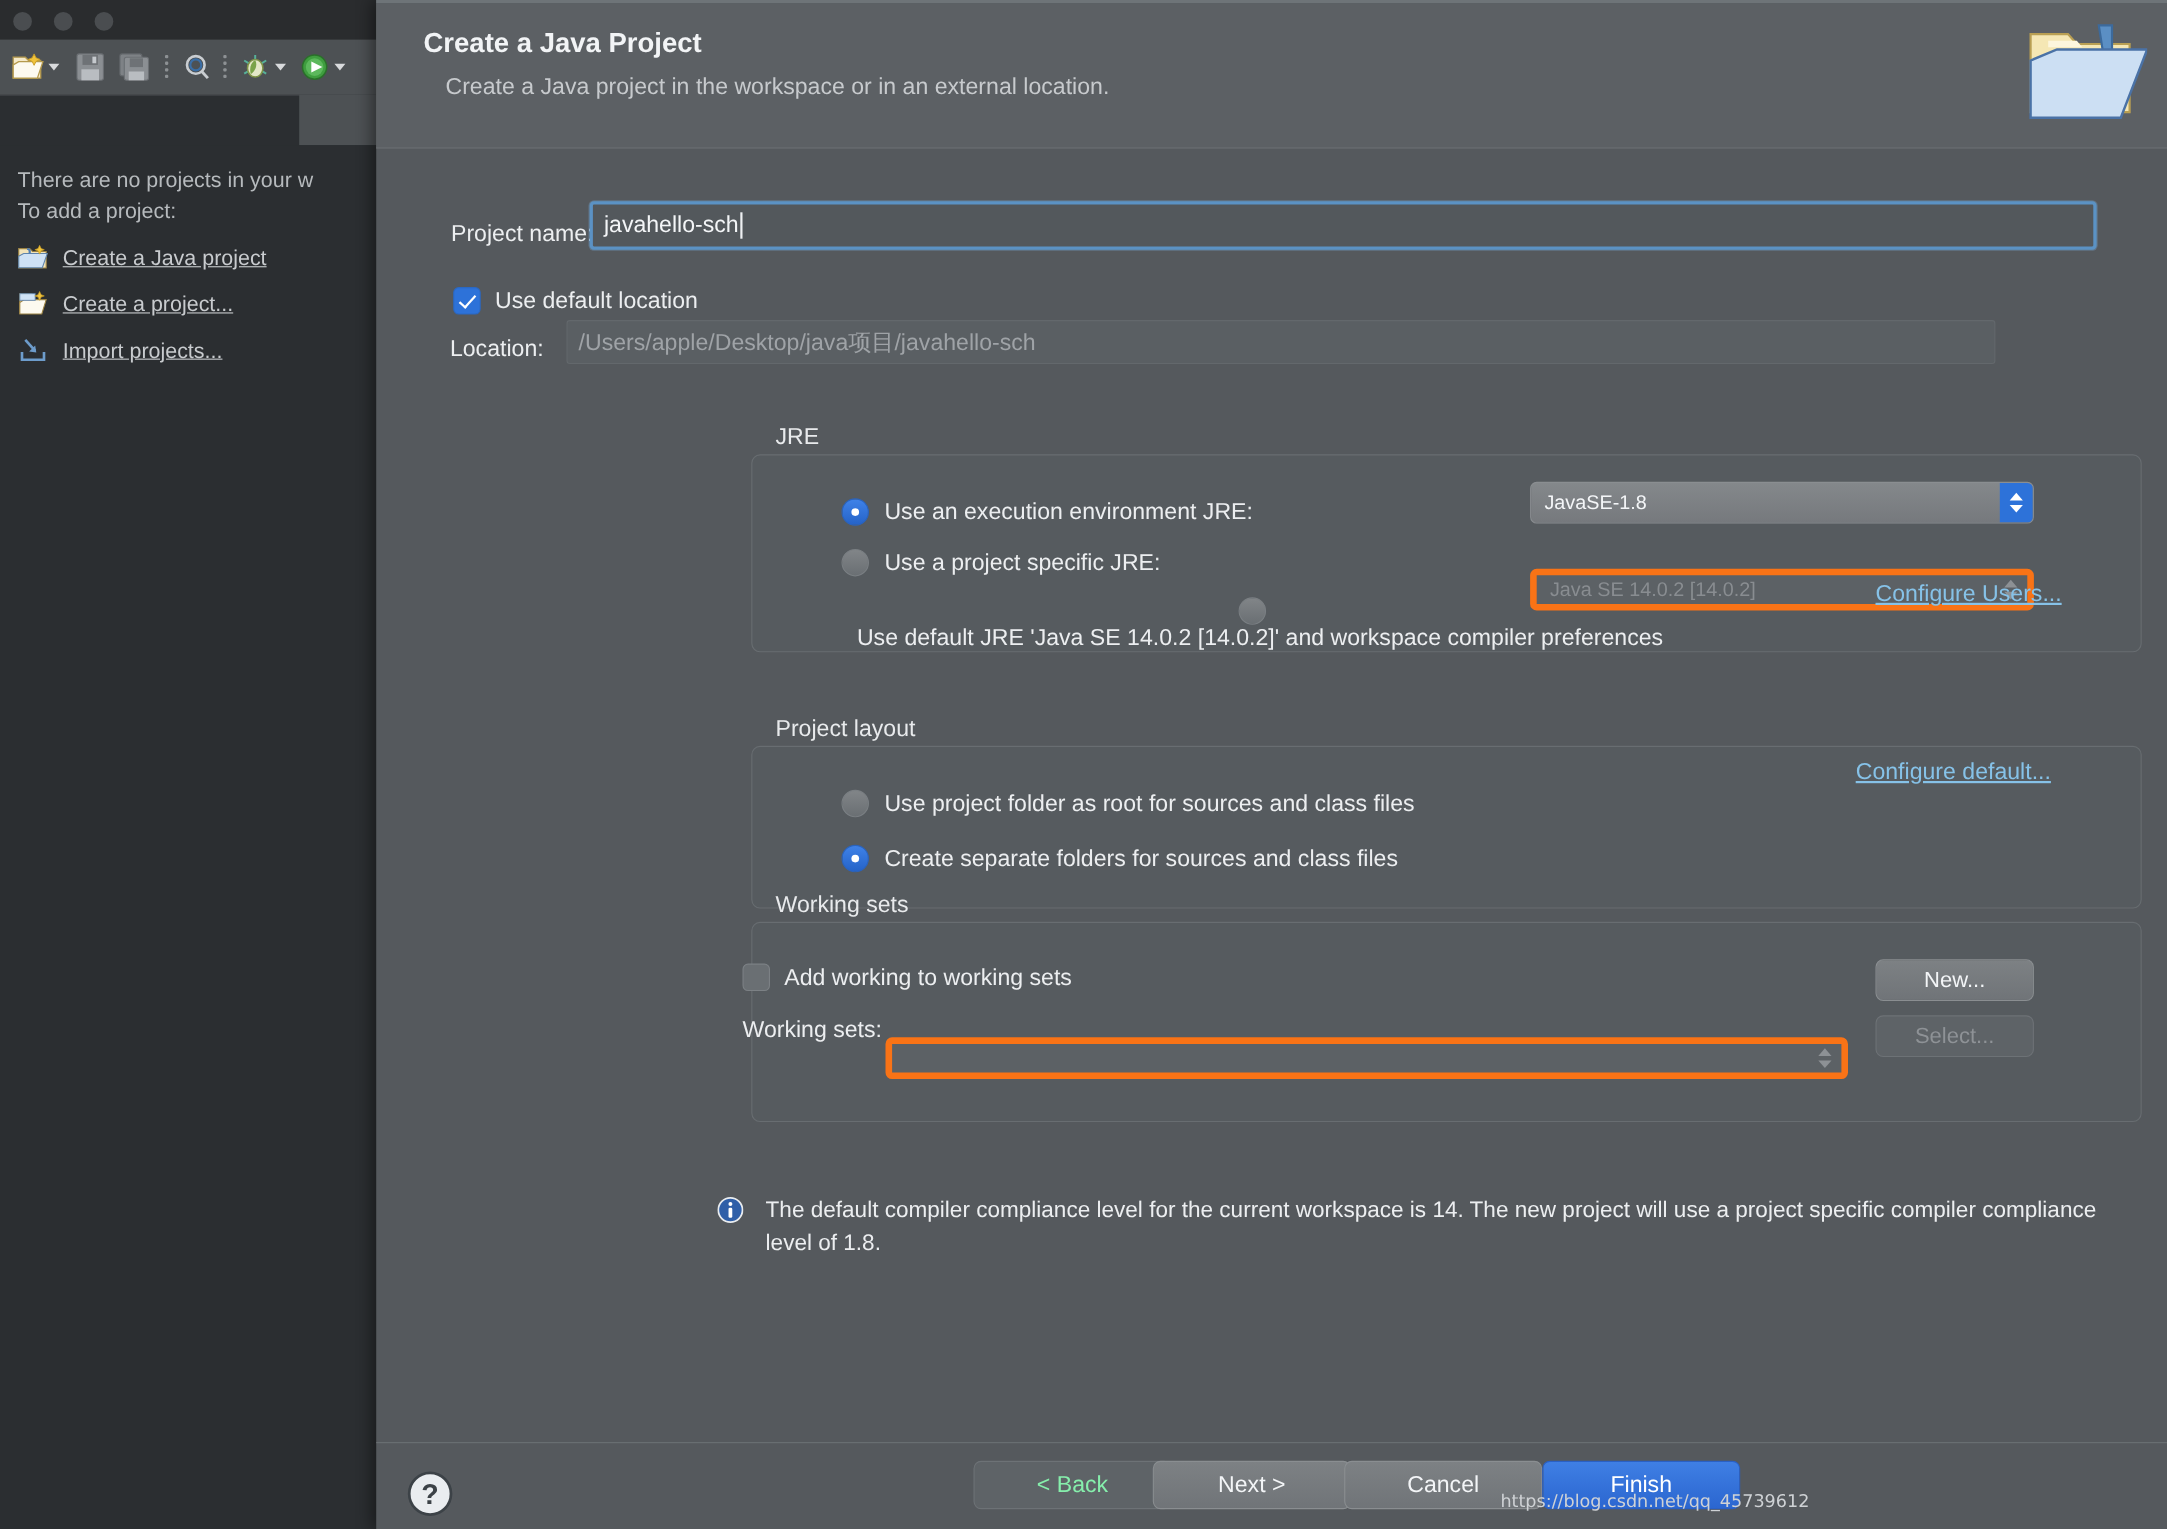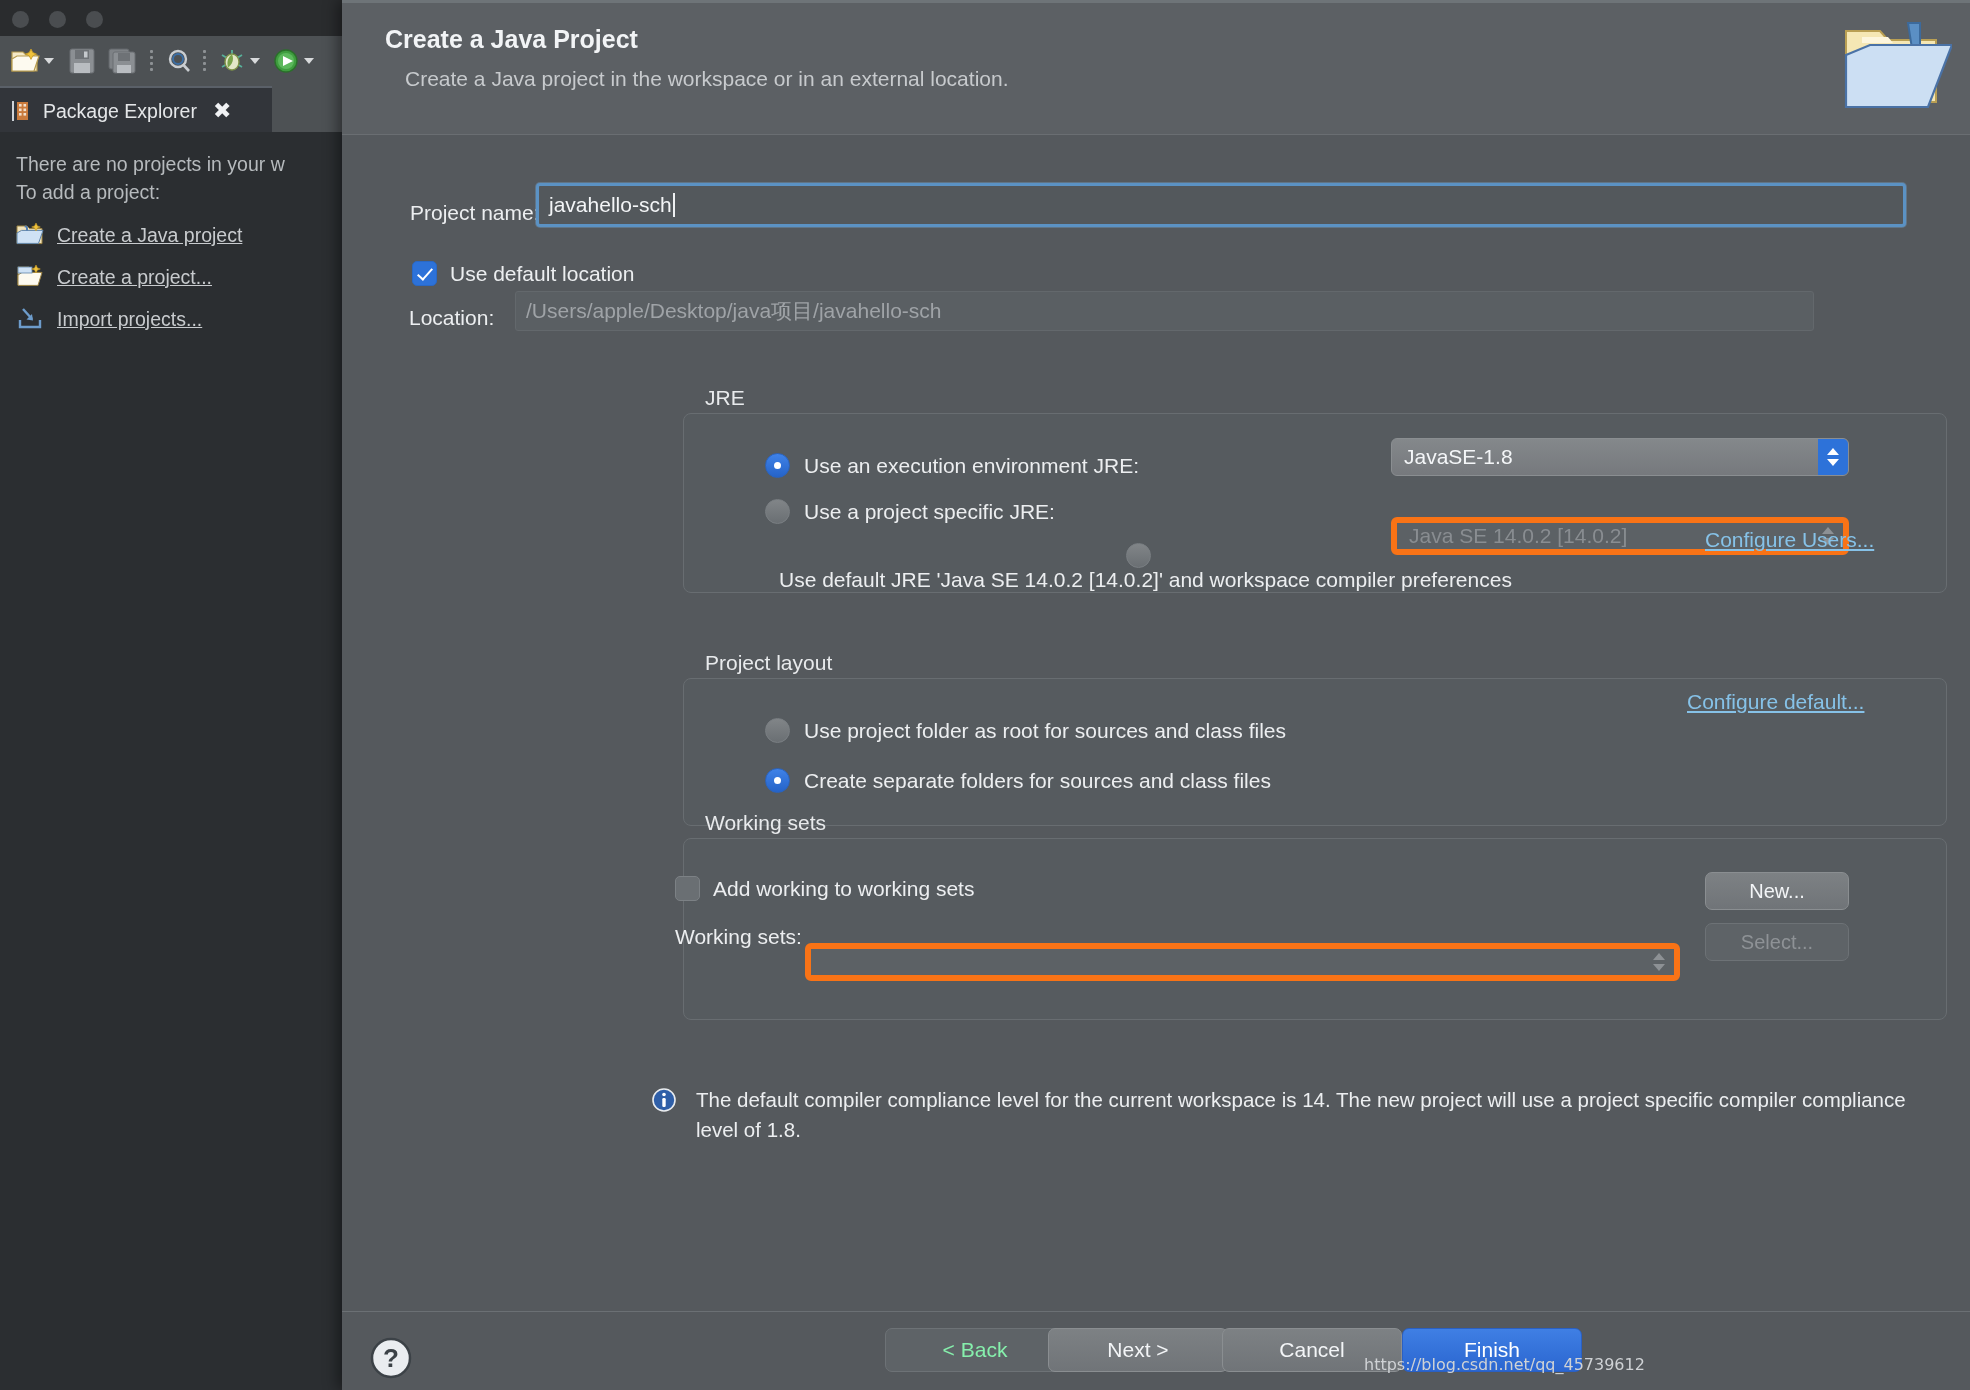--- a/index.html
+++ b/index.html
@@ -327,21 +327,21 @@
   }
   .combo.enabled {
     background: linear-gradient(180deg,#84888b 0%,#76797d 100%);
     border: 1px solid #8a8e91;
   }
   .combo.disabled {
     background: #5c6165;
     border: 6px solid #f97316;
     margin-top: 33px;
   }
-  .combo-text { font-size: 21px; }
+  .combo-text { font-size: 18px; }
   .combo.enabled .combo-text { color: #f4f6f8; }
   .combo.disabled .combo-text { color: #898d91; }
   .stepper {
     position: absolute;
     right: 0; top: 0;
     width: 30px; height: 100%;
     display: flex;
     flex-direction: column;
     align-items: center;
     justify-content: center;
@@ -554,36 +554,20 @@
         <circle cx="14" cy="14" r="11" fill="#3f9e3f" stroke="#2b6f2b" stroke-width="1.4"></circle>
         <circle cx="14" cy="14" r="8" fill="#5cb85c"></circle>
         <polygon points="11,9 21,14 11,19" fill="#ffffff"></polygon>
       </svg>
       <span class="caret-down"></span>
     </div>
   </div>
 
   <div id="explorer-tab-strip"></div>
 
-  <div id="explorer-tab">
-    <svg width="18" height="24" viewBox="0 0 18 24" style="margin-left:12px;">
-      <rect x="0" y="2" width="2" height="20" fill="#cfd3d7"></rect>
-      <rect x="5" y="3" width="11" height="18" fill="#c97a3c"></rect>
-      <g fill="#f2e0cd">
-        <rect x="7" y="5" width="2.6" height="2.6"></rect>
-          <rect x="11.5" y="5" width="2.6" height="2.6"></rect>
-        <rect x="7" y="9.5" width="2.6" height="2.6"></rect>
-          <rect x="11.5" y="9.5" width="2.6" height="2.6"></rect>
-        <rect x="7" y="14" width="2.6" height="2.6"></rect>
-          <rect x="11.5" y="14" width="2.6" height="2.6"></rect>
-      </g>
-    </svg>
-    <span id="explorer-tab-label">Package Explorer</span>
-    <span id="explorer-tab-close">✖</span>
-  </div>
 
   <div id="explorer-body">
     <div class="explorer-msg">There are no projects in your w</div>
     <div class="explorer-msg">To add a project:</div>
 
     <div class="explorer-link-row">
       <span class="explorer-link-icon">
         <svg width="28" height="26" viewBox="0 0 28 26">
           <path d="M1 4h10l2.6 2.6H26v15H1z" fill="#f2e4bb" stroke="#9b8242" stroke-width="1"></path>
           <path d="M1 11l4.5-2.6H27l-4.5 13H1z" fill="#cfe2f5" stroke="#5f84ab" stroke-width="1"></path>

